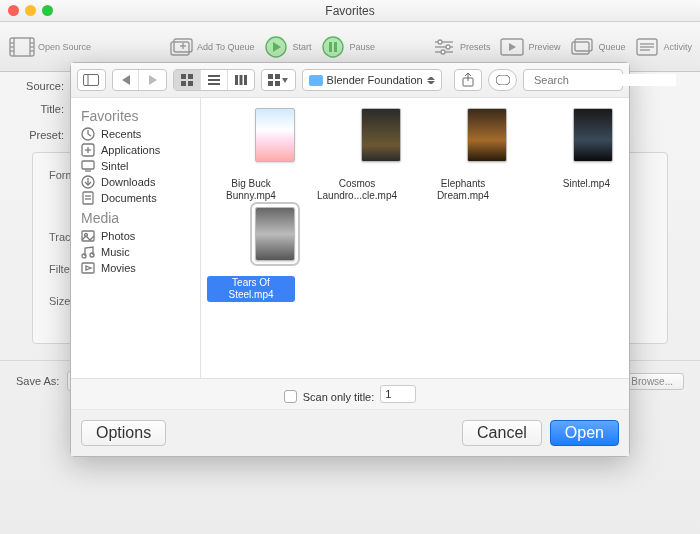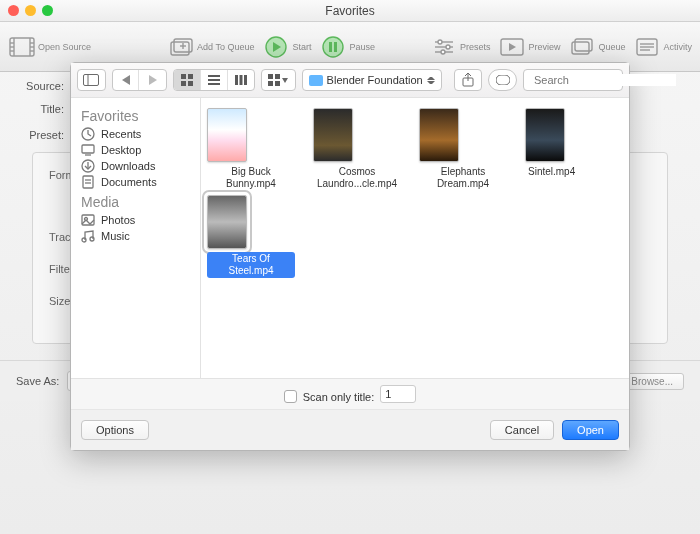--- a/index.html
+++ b/index.html
@@ -46,29 +46,29 @@
 .round{width:30px;height:22px;border:1px solid #c7c7c7;border-radius:11px;background:#fff;display:flex;align-items:center;justify-content:center}
 .search{flex:1;display:flex;align-items:center;height:22px;border:1px solid #c7c7c7;border-radius:4px;background:#fff;padding:0 6px;gap:4px;max-width:100px}
 .search input{border:none;outline:none;flex:1;font-size:11px;color:#999}
 .sheet-body{display:flex;height:280px}
 .sidebar{width:130px;border-right:1px solid #e2e2e2;padding:6px 0 6px 10px;overflow:hidden}
 .sb-head{font-size:14px;color:#8a8a8a;margin:4px 0 2px 0}
 .sb-item{display:flex;align-items:center;gap:6px;padding:2px 0;color:#3a3a3a;font-size:11px}
 .sb-item .sic{width:14px;height:12px;display:flex;align-items:center;justify-content:center}
 .sb-item svg{stroke:#7a7a7a;fill:none;stroke-width:1.3}
 .files{flex:1;padding:10px 6px;display:flex;flex-wrap:wrap;align-content:flex-start;gap:4px 18px}
-.file{width:88px;display:flex;flex-direction:column;align-items:flex-start;gap:3px}
+.file{width:88px;display:flex;flex-direction:column;align-items:flex-end;gap:15px}
 .thumb{width:40px;height:54px;background:#555;border:1px solid #bbb;border-radius:2px;box-shadow:0 1px 2px rgba(0,0,0,.15)}
 .fname{font-size:10px;text-align:center;line-height:12px;padding:1px 3px;border-radius:3px;color:#333;word-break:break-word}
 .file.selected .thumb{outline:2px solid #c8c8c8;outline-offset:3px;background-clip:padding-box}
 .file.selected .fname{background:#3b82f6;color:#fff}
 .sheet-opt{border-top:1px solid #e2e2e2;padding:6px;display:flex;justify-content:center;align-items:flex-end;gap:6px;background:#f6f6f6}
 .sheet-opt input[type=text]{width:36px;height:18px;border:1px solid #ccc;border-radius:3px;background:#fff;padding:0 4px}
 .sheet-btns{border-top:1px solid #e6e6e6;padding:10px;display:flex;align-items:center;gap:8px;background:#f1f1f1}
-.btn{padding:3px 14px;border:1px solid #c7c7c7;border-radius:4px;background:linear-gradient(#fdfdfd,#f2f2f2);font-size:11px}
+.btn{padding:3px 14px;border:1px solid #c7c7c7;border-radius:4px;background:linear-gradient(#fdfdfd,#f2f2f2);font-size:16px}
 .btn.primary{background:linear-gradient(#5ea7ff,#1e7bff);border-color:#1664d8;color:#fff}
 .cbx{width:13px;height:13px;border:1px solid #aaa;border-radius:3px;background:#fff;display:inline-block}
 .thumb.bunny{background:linear-gradient(#cfeaff,#fff 40%,#fde 60%,#faa 100%)}
 .thumb.cosmos{background:linear-gradient(#2b2b2b,#6b5832 70%,#2b2b2b)}
 .thumb.eleph{background:linear-gradient(#3b2a1a,#a46b2b 60%,#2a1a0a)}
 .thumb.sintel{background:linear-gradient(#1a1a1a,#3a4a5a 60%,#0a0a0a)}
 .thumb.tears{background:linear-gradient(#666,#bbb 50%,#555)}
 </style>
 </head>
 <body>
@@ -300,25 +300,35 @@
               <svg width="14" height="14" viewBox="0 0 14 14">
                 <circle cx="7" cy="7" r="6"></circle>
                 <polyline points="7,3 7,7 10,9"></polyline>
               </svg>
             </span>
             <span>Recents</span>
           </div>
           <div class="sb-item">
             <span class="sic">
               <svg width="14" height="14" viewBox="0 0 14 14">
+                <rect x="1" y="1" width="12" height="12" rx="2"></rect>
+                <line x1="4" y1="7" x2="10" y2="7"></line>
+                <line x1="7" y1="4" x2="7" y2="10"></line>
+              </svg>
+            </span>
+            <span>Applications</span>
+          </div>
+          <div class="sb-item">
+            <span class="sic">
+              <svg width="14" height="14" viewBox="0 0 14 14">
                 <rect x="1" y="2" width="12" height="8" rx="1"></rect>
                 <line x1="4" y1="12" x2="10" y2="12"></line>
               </svg>
             </span>
-            <span>Desktop</span>
+            <span>Sintel</span>
           </div>
           <div class="sb-item">
             <span class="sic">
               <svg width="14" height="14" viewBox="0 0 14 14">
                 <circle cx="7" cy="7" r="6"></circle>
                 <polyline points="4,7 7,10 10,7"></polyline>
                 <line x1="7" y1="3" x2="7" y2="10"></line>
               </svg>
             </span>
             <span>Downloads</span>
@@ -348,20 +358,29 @@
           </div>
           <div class="sb-item">
             <span class="sic">
               <svg width="14" height="14" viewBox="0 0 14 14">
                 <path d="M4 11V3l8-1v8"></path>
                 <circle cx="3" cy="11" r="2"></circle>
                 <circle cx="11" cy="10" r="2"></circle>
               </svg>
             </span>
             <span>Music</span>
+          </div>
+          <div class="sb-item">
+            <span class="sic">
+              <svg width="14" height="14" viewBox="0 0 14 14">
+                <rect x="1" y="2" width="12" height="10" rx="1"></rect>
+                <polygon points="5,5 10,7 5,9"></polygon>
+              </svg>
+            </span>
+            <span>Movies</span>
           </div>
         </div>
     </div>
     <div class="files" id="files">
         <div class="file">
           <div class="thumb bunny"></div>
           <div class="fname">Big Buck Bunny.mp4</div>
         </div>
         <div class="file">
           <div class="thumb cosmos"></div>

